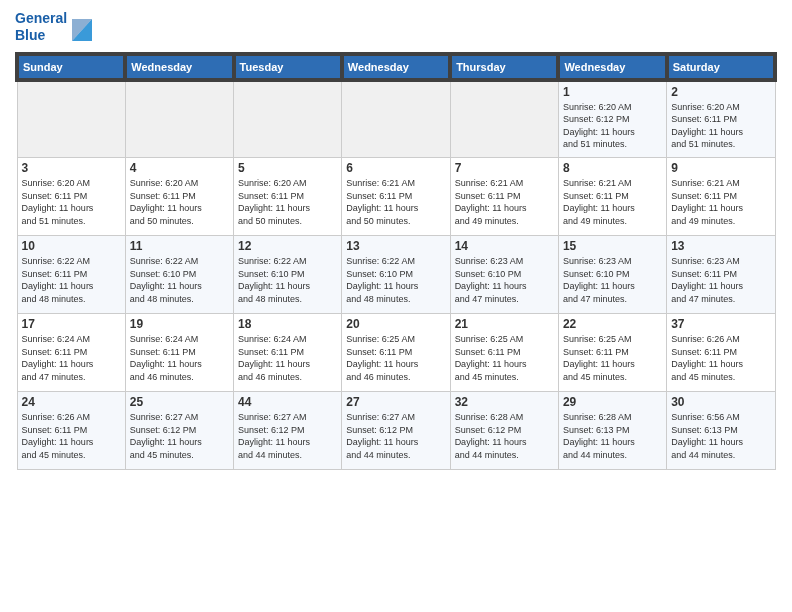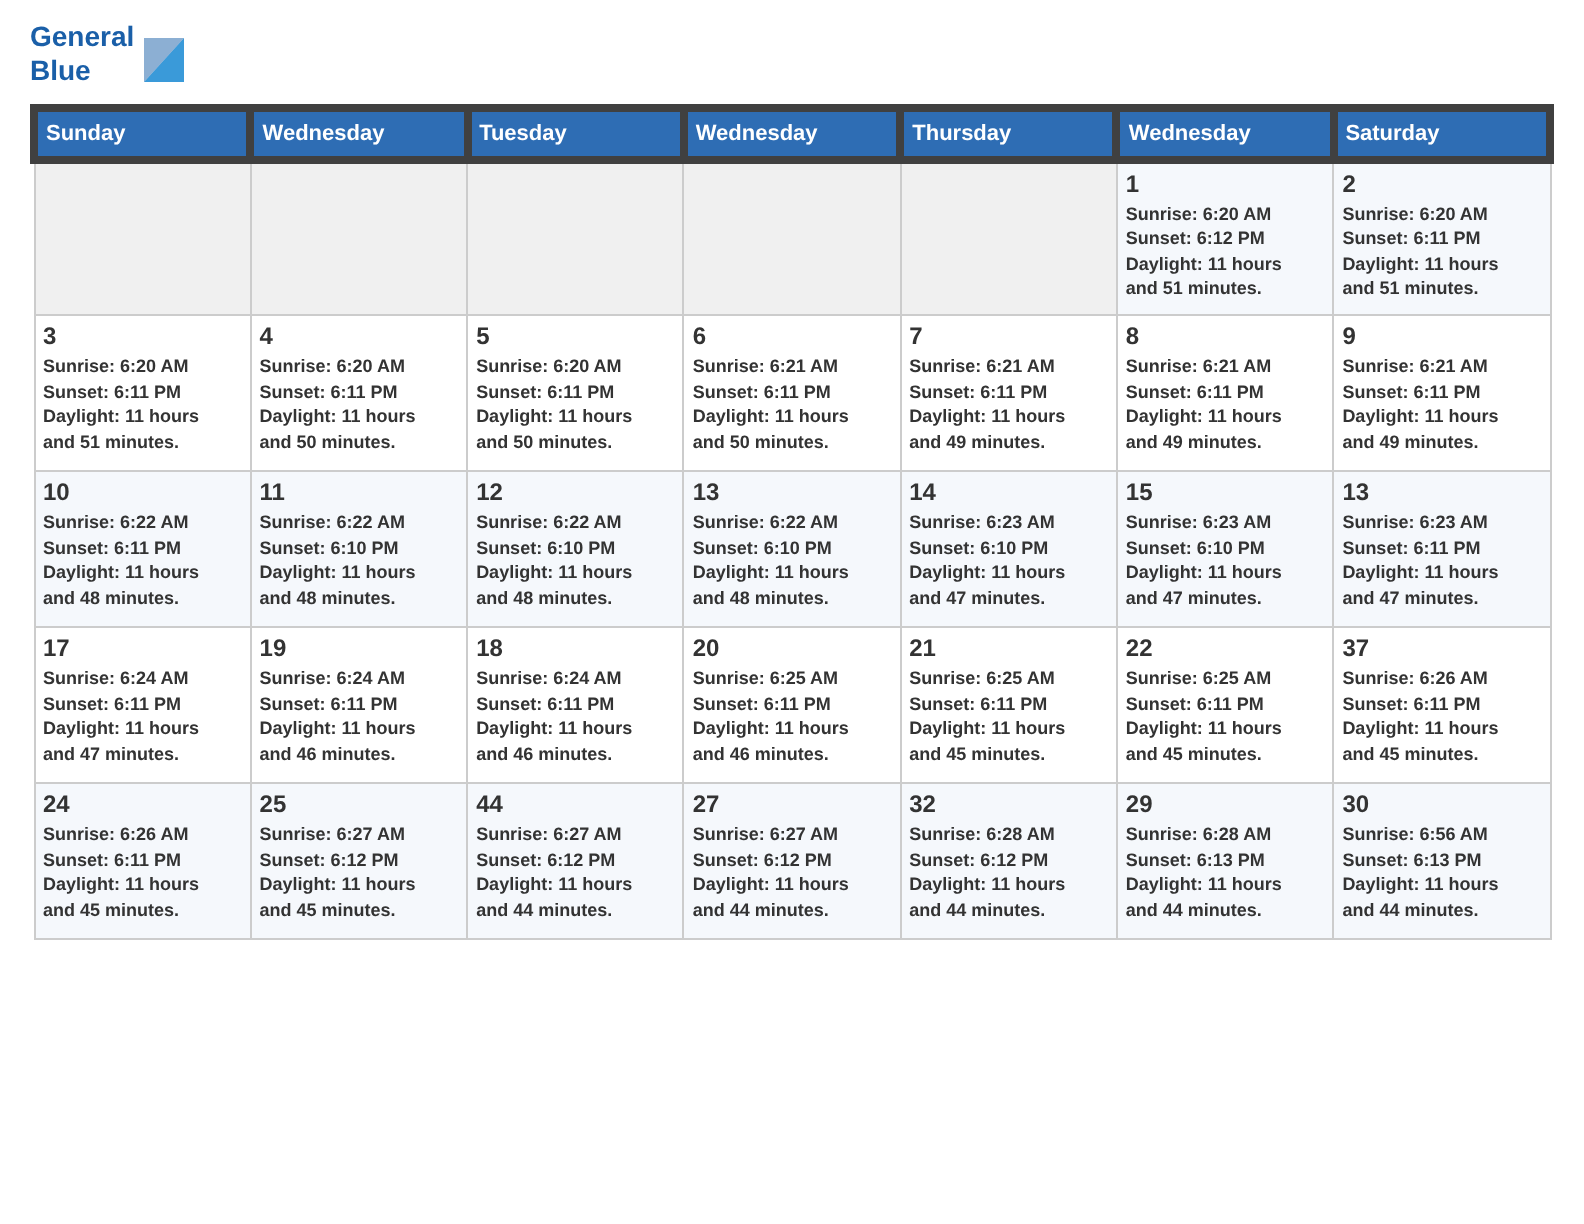--- a/index.html
+++ b/index.html
@@ -74,21 +74,20 @@
       background: #f5f8fc;
     }
     .day-number {
       font-size: 12px;
       font-weight: bold;
       display: block;
       margin-bottom: 2px;
     }
     .day-info {
       line-height: 1.4;
-      font-weight: bold;
     }
     td.empty {
       background: #f0f0f0 !important;
     }
   </style>
 </head>
 <body>
 
 <div class="page">
   <div class="header">

